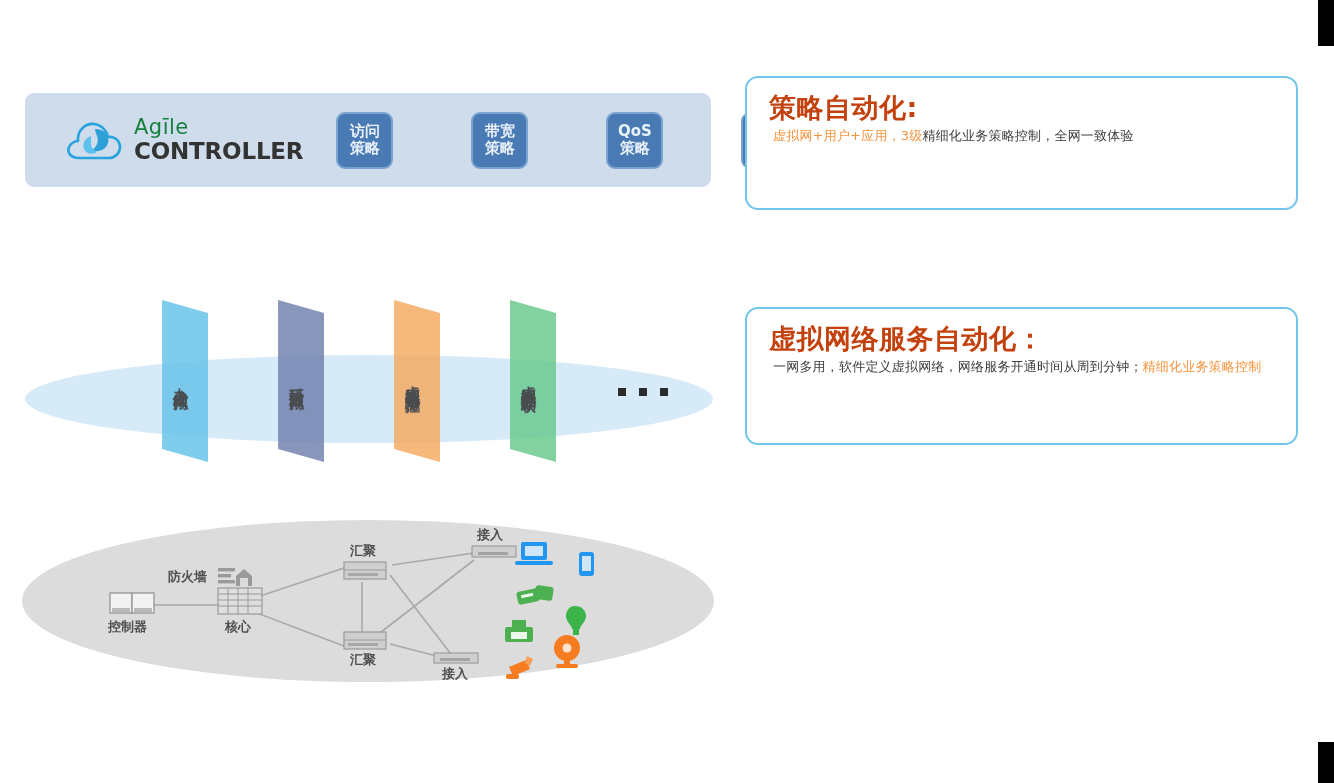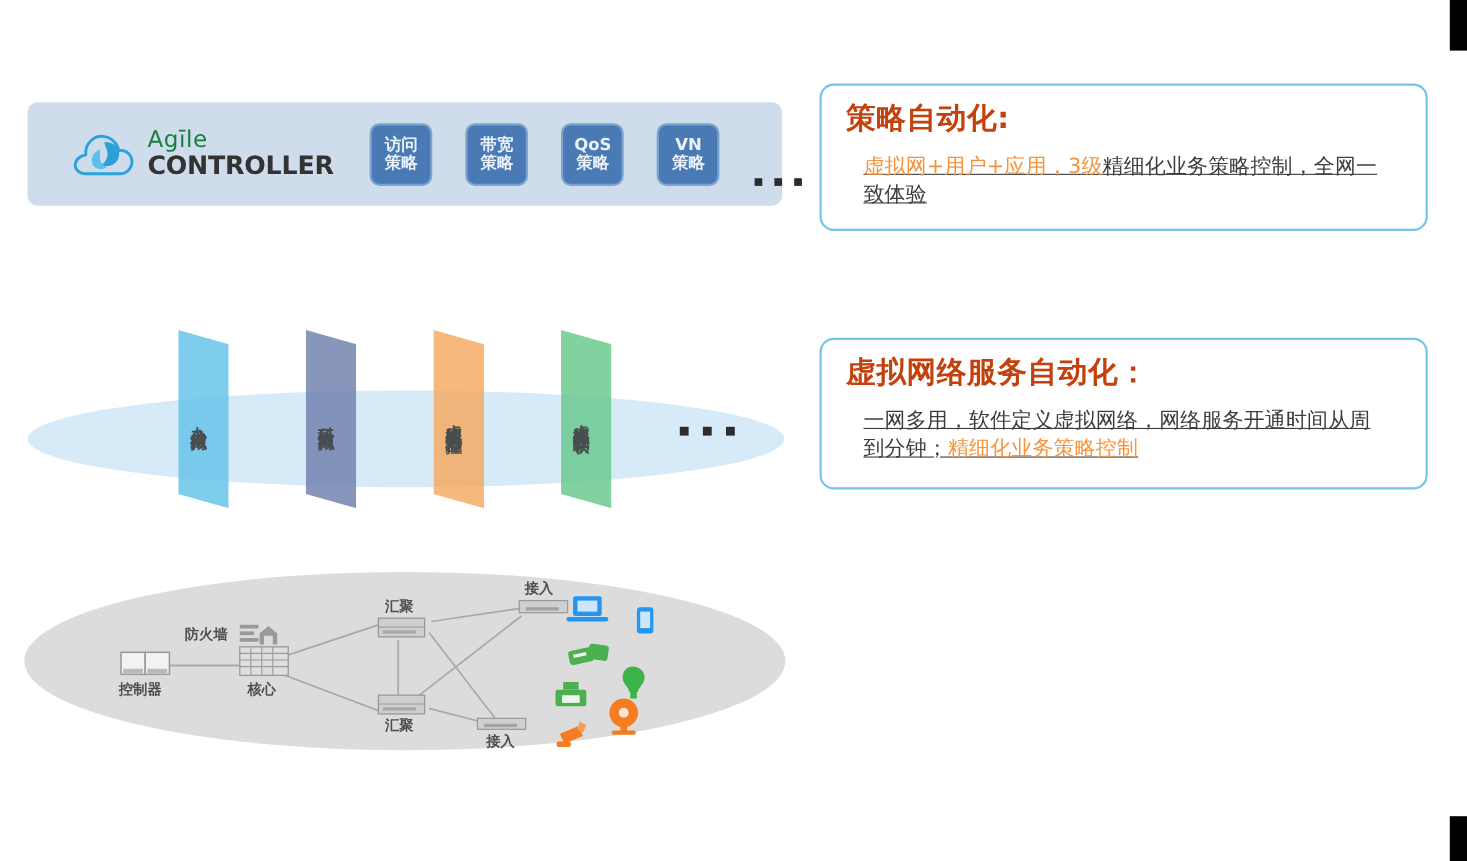--- a/index.html
+++ b/index.html
@@ -25,21 +25,21 @@
   #cloud-icon{width:58px;height:48px;position:relative;flex:0 0 auto;}
   #logo-text{margin-left:11px;line-height:1;}
   #logo-agile{
     font-size:21px;color:#15803d;letter-spacing:.5px;
     font-family:"DejaVu Sans","Liberation Sans",sans-serif;
   }
   #logo-controller{
     font-size:23px;font-weight:bold;color:#333333;letter-spacing:-.2px;
     font-family:"DejaVu Sans","Liberation Sans",sans-serif;margin-top:2px;
   }
-  #policy-chips{display:flex;align-items:flex-end;margin-left:33px;}
+  #policy-chips{display:flex;align-items:flex-start;margin-left:33px;gap:48px;}
   .policy-chip{
     width:53px;height:53px;margin-right:30px;border-radius:9px;
     background:#4a7ab3;border:2px solid #7ba3cf;
     display:flex;flex-direction:column;align-items:center;justify-content:center;
     color:#e9f1fa;font-size:15px;font-weight:bold;line-height:1.12;
   }
   .policy-chip span{display:block;}
   #chip-ellipsis{display:flex;align-items:center;gap:11px;margin-left:2px;}
   #chip-ellipsis i{width:7px;height:7px;background:#2c2c2c;display:block;}
 
@@ -81,21 +81,21 @@
     box-sizing:border-box;padding:14px 22px 16px 22px;
   }
   #card-1{top:76px;height:134px;}
   #card-2{top:307px;height:138px;}
   #card-3{top:541px;height:142px;}
   .card-title{
     font-size:27px;font-weight:bold;color:#c2410c;line-height:1.15;
     margin:0 0 4px 0;letter-spacing:.5px;
   }
   .card-body{
-    font-size:19px;color:#3d3d3d;line-height:1.35;margin:16px;letter-spacing:.2px;text-decoration:underline;
+    font-size:13px;color:#3d3d3d;line-height:1.35;margin:4px;letter-spacing:.2px;
   }
   .hl{color:#f5943c;}
 </style>
 </head>
 <body>
 
 <div class="stage">
 
   <div class="edge-bar" id="bar-top"></div>
   <div class="edge-bar" id="bar-bottom"></div>

